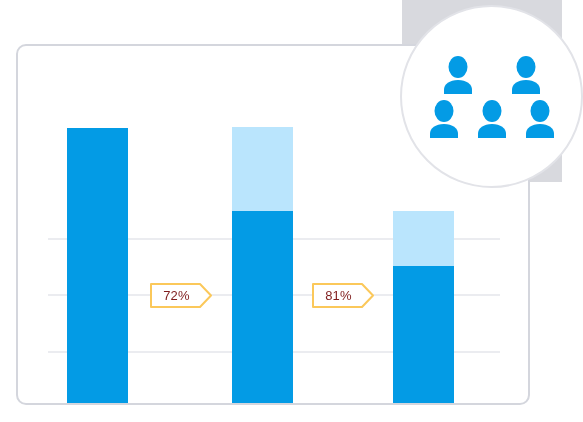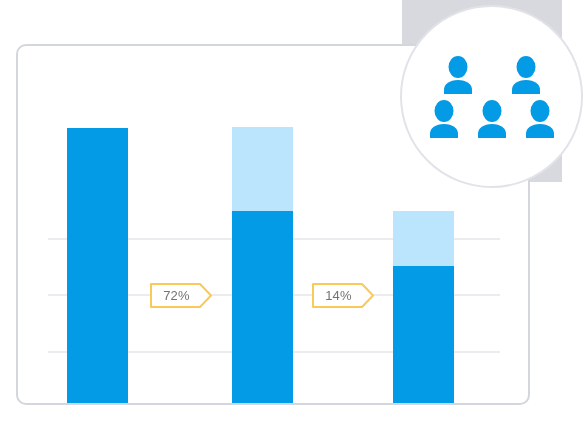--- a/index.html
+++ b/index.html
@@ -88,21 +88,21 @@
     left: 0;
     top: 0;
     width: 100%;
     height: 100%;
     overflow: visible;
   }
   .badge-label {
     position: relative;
     z-index: 2;
     font-size: 13px;
-    color: #737373;
+    color: #7f1d1d;
     letter-spacing: 0.2px;
     padding-right: 9px;
   }
 
   
   .circle-badge {
     position: absolute;
     left: 400px;
     top: 5px;
     width: 183px;
@@ -166,21 +166,21 @@
         <svg viewBox="0 0 62 25" preserveAspectRatio="none">
           <path d="M1 1 H50 L61 12.5 L50 24 H1 Z" fill="#ffffff" stroke="#fbc85a" stroke-width="2" stroke-linejoin="round"></path>
         </svg>
         <span class="badge-label">72%</span>
       </div>
 
       <div class="badge" style="left:294px; top:237px; width:62px;">
         <svg viewBox="0 0 62 25" preserveAspectRatio="none">
           <path d="M1 1 H50 L61 12.5 L50 24 H1 Z" fill="#ffffff" stroke="#fbc85a" stroke-width="2" stroke-linejoin="round"></path>
         </svg>
-        <span class="badge-label">14%</span>
+        <span class="badge-label">81%</span>
       </div>
 
     </div>
   </div>
 
   <div class="circle-badge">
     <div class="people-grid">
       <div class="people-row row-top">
         <svg class="person-icon" viewBox="0 0 34 38">
           <ellipse cx="17" cy="11" rx="9.5" ry="11" fill="#039be5"></ellipse>

